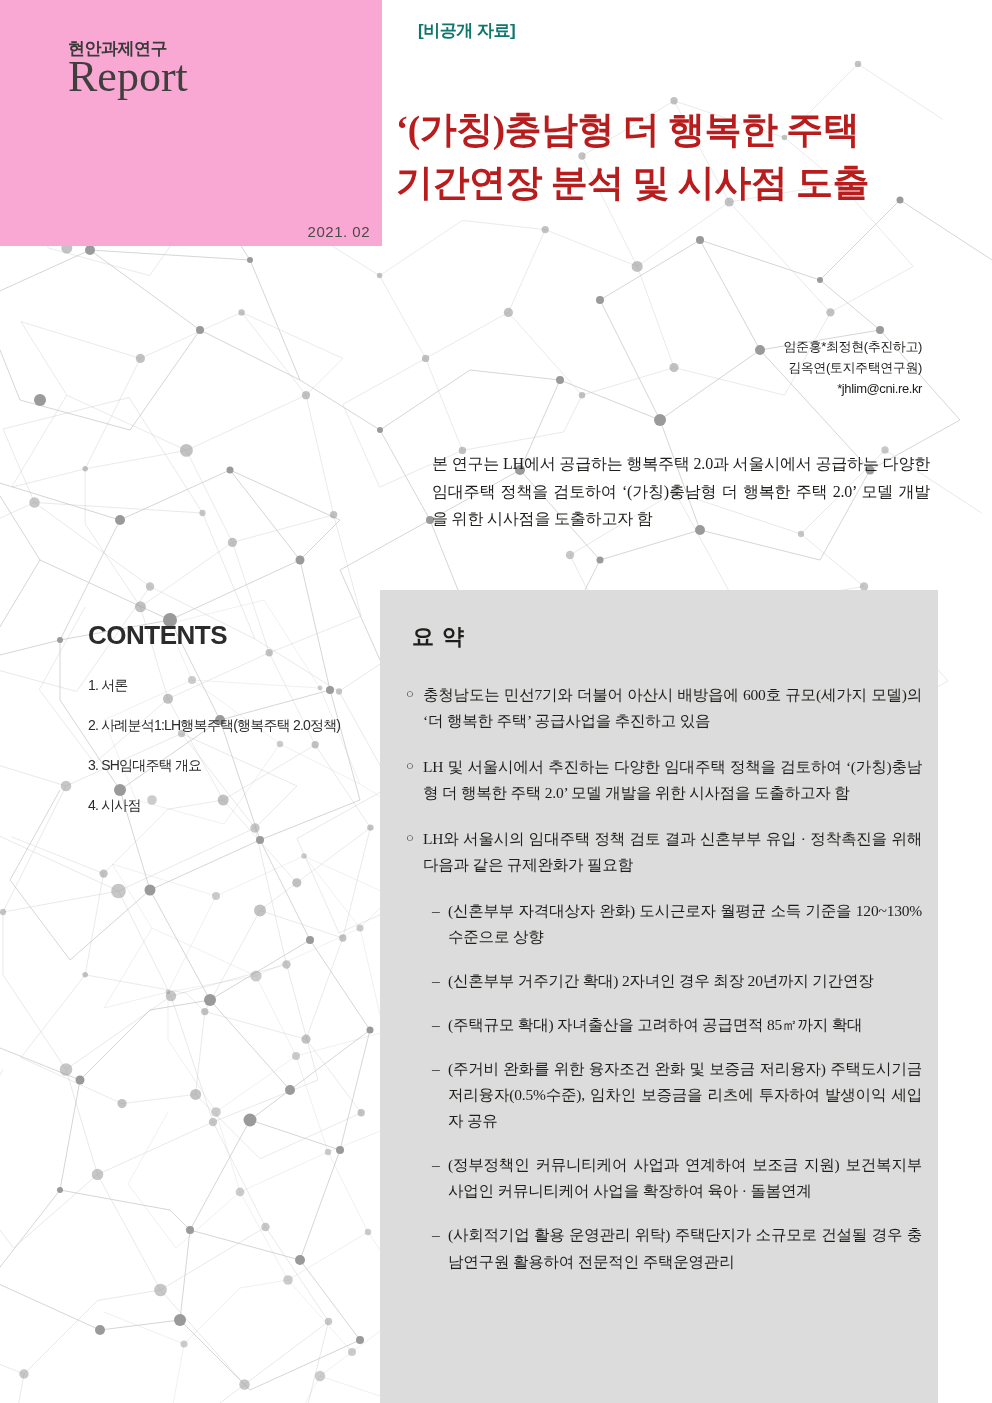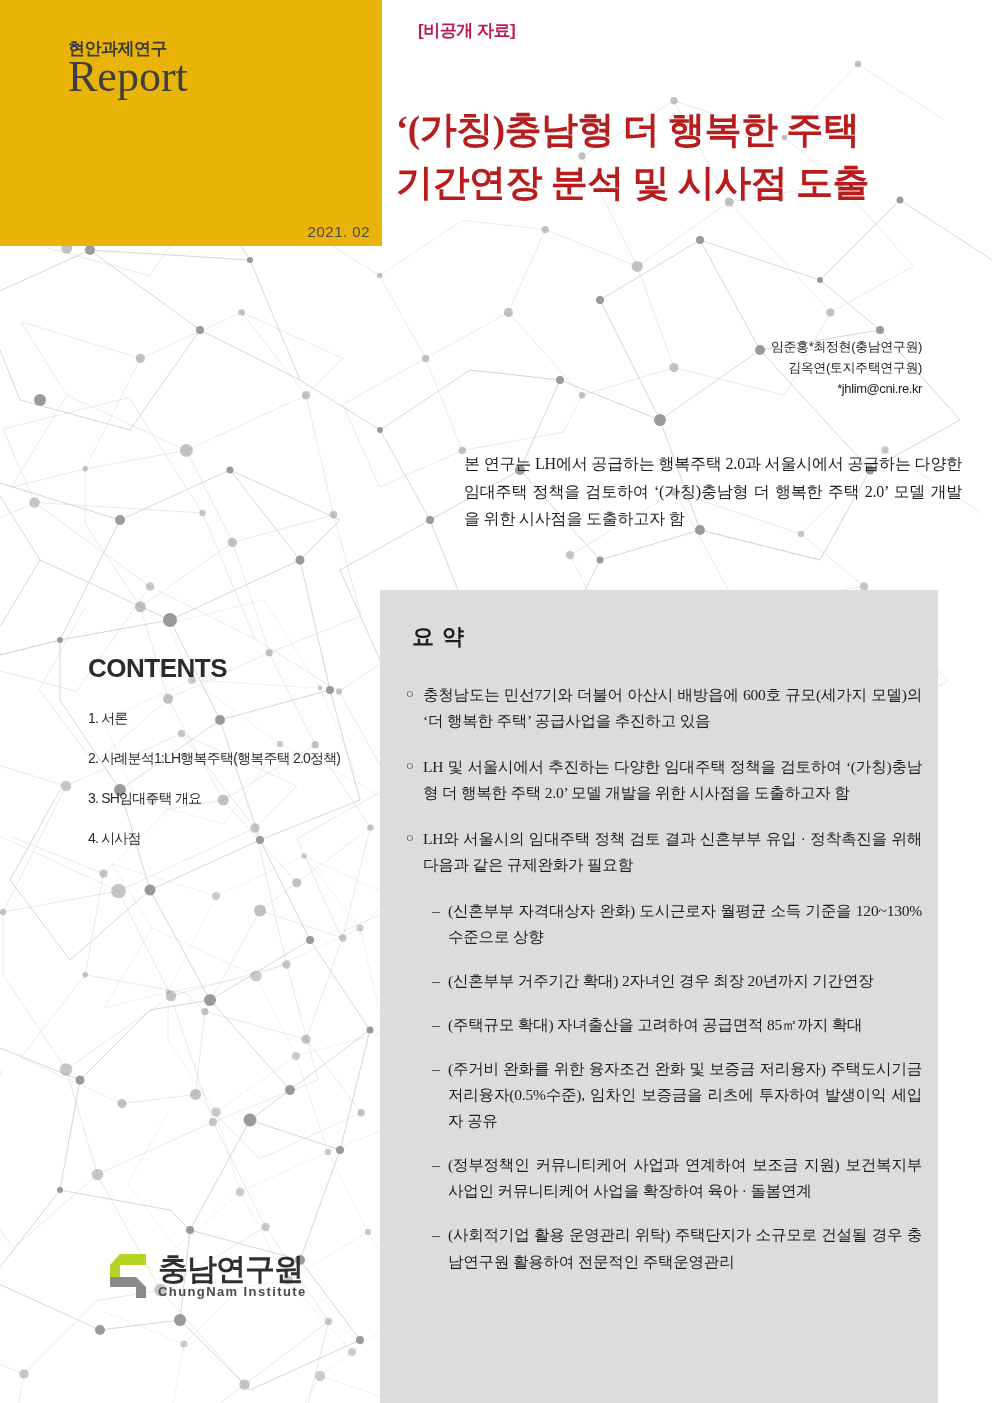--- a/index.html
+++ b/index.html
@@ -77,21 +77,21 @@
     color: #4a4a48;
     letter-spacing: 0.5px;
   }
 
   
   .confidential {
     position: absolute;
     left: 418px;
     top: 19px;
     z-index: 4;
-    color: #be185d;
+    color: #0f766e;
     font-size: 17px;
     font-weight: bold;
     letter-spacing: -0.5px;
   }
   .doc-title {
     position: absolute;
     left: 396px;
     top: 104px;
     width: 540px;
     z-index: 4;
@@ -124,28 +124,27 @@
     top: 450px;
     width: 498px;
     z-index: 4;
     font-family: "Liberation Serif", "DejaVu Serif", serif;
     font-size: 16px;
     color: #1d1d1b;
     line-height: 1.72;
     text-align: justify;
     text-justify: inter-character;
     letter-spacing: -0.2px;
-    margin-left: 32px;
   }
 
   
   .contents {
     position: absolute;
     left: 88px;
-    top: 653px;
+    top: 620px;
     width: 290px;
     z-index: 4;
   }
   .contents-title {
     font-size: 26px;
     font-weight: bold;
     color: #2b2b2b;
     letter-spacing: -0.5px;
     margin-bottom: 26px;
   }
@@ -343,37 +342,37 @@
     <use href="#netlines" transform="translate(-60,240) scale(1.05)" opacity="0.5"></use>
     <use href="#netlines" transform="translate(120,480) scale(0.8)" opacity="0.45"></use>
     <use href="#netdots"></use>
     <use href="#netdots" transform="translate(30,-120) scale(0.92)" opacity="0.6"></use>
     <use href="#netdots" transform="translate(-60,240) scale(1.05)" opacity="0.55"></use>
     <use href="#netdots" transform="translate(120,480) scale(0.8)" opacity="0.5"></use>
   </svg>
 
   <div class="summary-panel"></div>
 
-  <div class="masthead" style="background:#eab308;">
+  <div class="masthead" style="background:#f9a8d4;">
     <div class="masthead-inner">
       <div class="masthead-kicker">현안과제연구</div>
       <div class="masthead-report">Report</div>
     </div>
     <div class="masthead-date">2021. 02</div>
   </div>
 
   <div class="confidential">[비공개 자료]</div>
 
   <div class="doc-title">
     <span class="tline">‘(가칭)충남형 더 행복한 주택</span>
     <span class="tline">기간연장 분석 및 시사점 도출</span>
   </div>
 
   <div class="authors">
-    <div>임준홍*최정현(충남연구원)</div>
+    <div>임준홍*최정현(추진하고)</div>
     <div>김옥연(토지주택연구원)</div>
     <div>*jhlim@cni.re.kr</div>
   </div>
 
   <div class="abstract">본 연구는 LH에서 공급하는 행복주택 2.0과 서울시에서 공급하는 다양한 임대주택 정책을 검토하여 ‘(가칭)충남형 더 행복한 주택 2.0’ 모델 개발을 위한 시사점을 도출하고자 함</div>
 
   <div class="contents">
     <div class="contents-title">CONTENTS</div>
     <div class="contents-item">1. 서론</div>
     <div class="contents-item">2. 사례분석1:LH행복주택(행복주택 2.0정책)</div>
@@ -425,24 +424,14 @@
       <span class="txt">(정부정책인 커뮤니티케어 사업과 연계하여 보조금 지원) 보건복지부 사업인 커뮤니티케어 사업을 확장하여 육아 · 돌봄연계</span>
     </div>
 
     <div class="s-dash">
       <span class="mark">–</span>
       <span class="txt">(사회적기업 활용 운영관리 위탁) 주택단지가 소규모로 건설될 경우 충남연구원 활용하여 전문적인 주택운영관리</span>
     </div>
 
   </div>
 
-  <div class="logo">
-    <svg class="logo-mark" viewBox="0 0 42 48" aria-hidden="true">
-      <path d="M38 2 L12 2 L2 13 L2 25 L12 25 L12 13 L38 13 Z" fill="#b4d425"></path>
-      <path d="M2 25 L28 25 L38 35 L38 46 L28 46 L28 35 L2 35 Z" fill="#8a8a8a"></path>
-    </svg>
-    <div class="logo-text">
-      <div class="logo-kr">충남연구원</div>
-      <div class="logo-en">ChungNam Institute</div>
-    </div>
-  </div>
 
 </div>
 
 </body></html>

